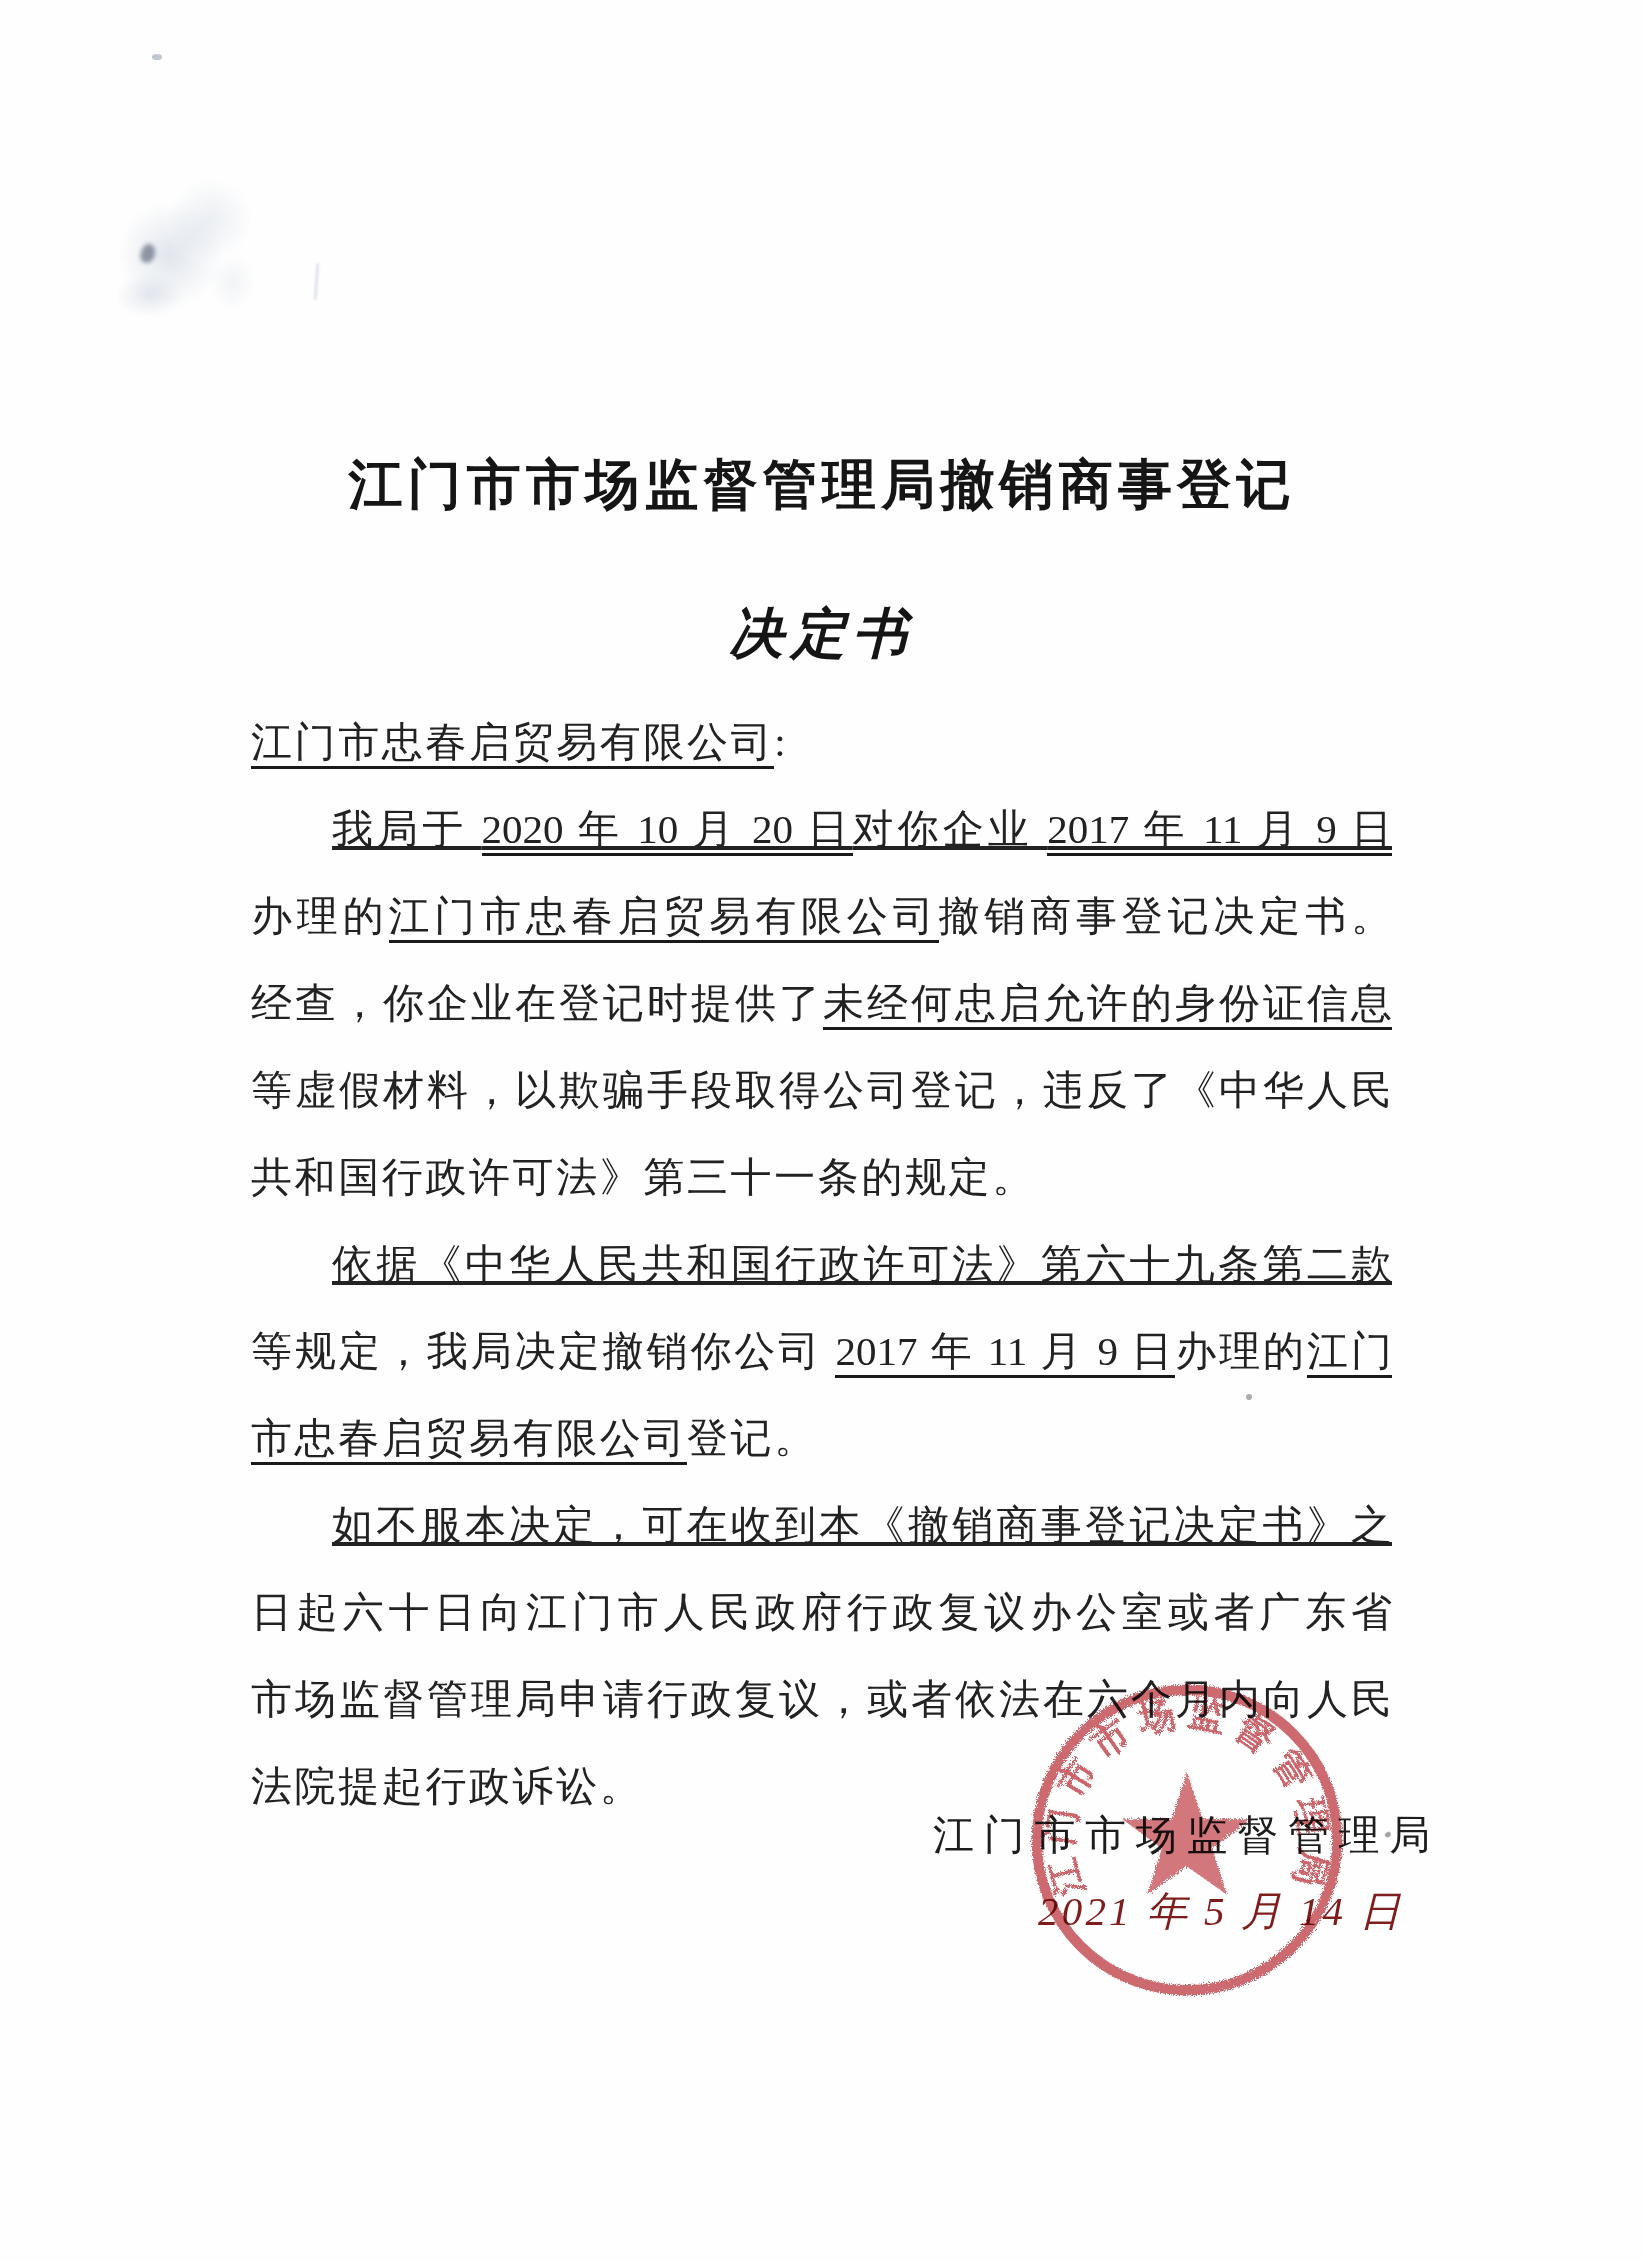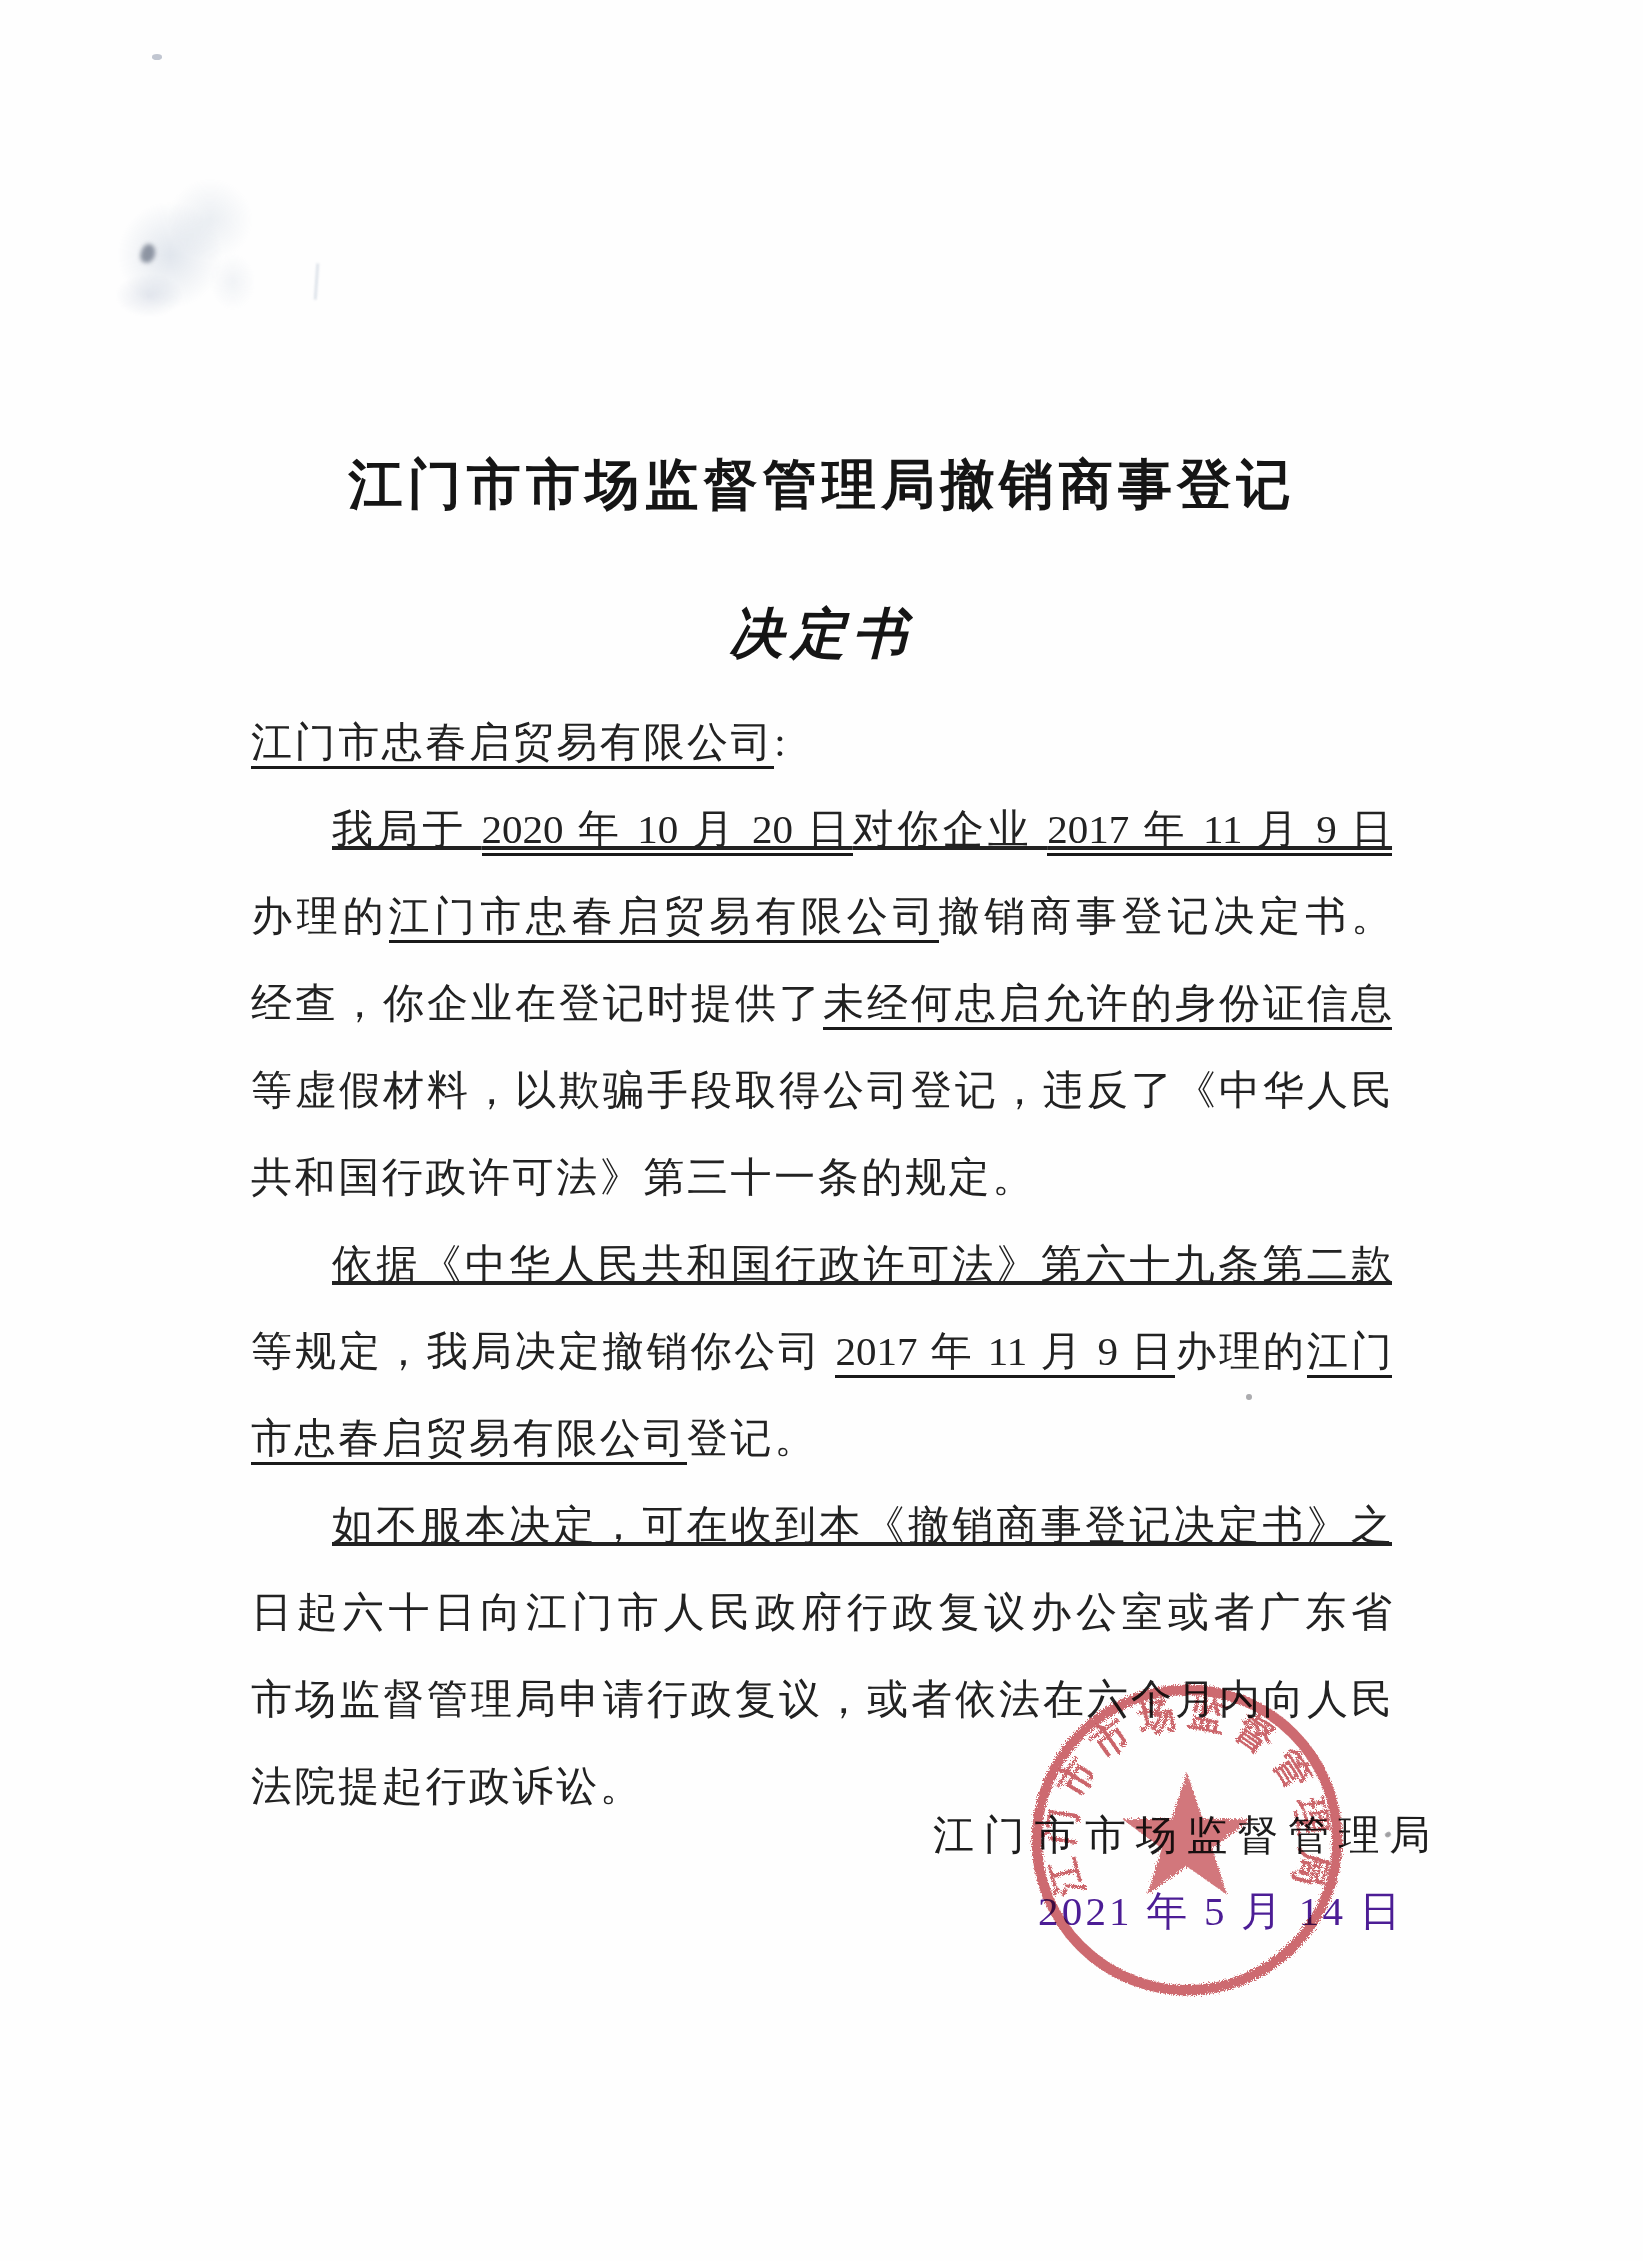--- a/index.html
+++ b/index.html
@@ -64,21 +64,21 @@
   }
   .bline.indent{padding-left:81px;text-decoration:underline;}
   .u{border-bottom:3.9px solid #1a1a1a;padding-bottom:1px;}
 
   #signature{
     position:absolute;left:933px;top:1797px;height:77px;line-height:77px;
     font-size:41px;letter-spacing:9.7px;color:#1d1d1d;white-space:nowrap;
   }
   #issue-date{
     position:absolute;left:1038px;top:1873px;height:77px;line-height:77px;
-    font-size:41px;letter-spacing:3.2px;color:#4c1d95;white-space:nowrap;
+    font-size:41px;letter-spacing:3.2px;color:#7f1d1d;white-space:nowrap;font-style:italic;
   }
   #seal{
     position:absolute;left:1029px;top:1682px;width:316px;height:316px;
     mix-blend-mode:multiply;opacity:0.92;
   }
   #seal text{
     font-family:"Liberation Serif","DejaVu Serif",serif;
     font-weight:600;
   }
 </style>

